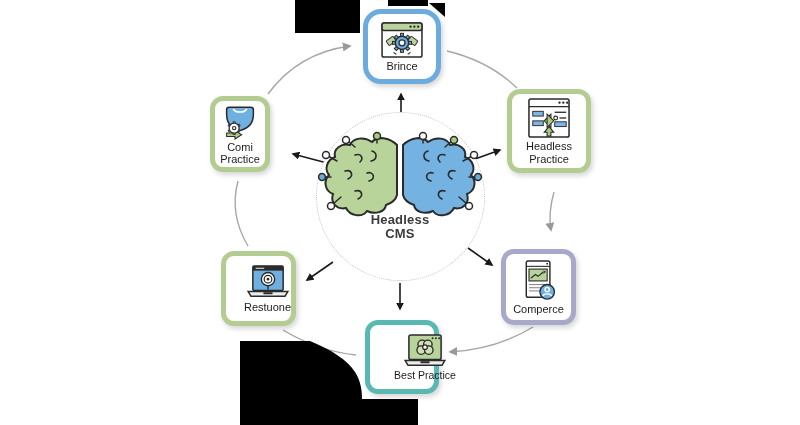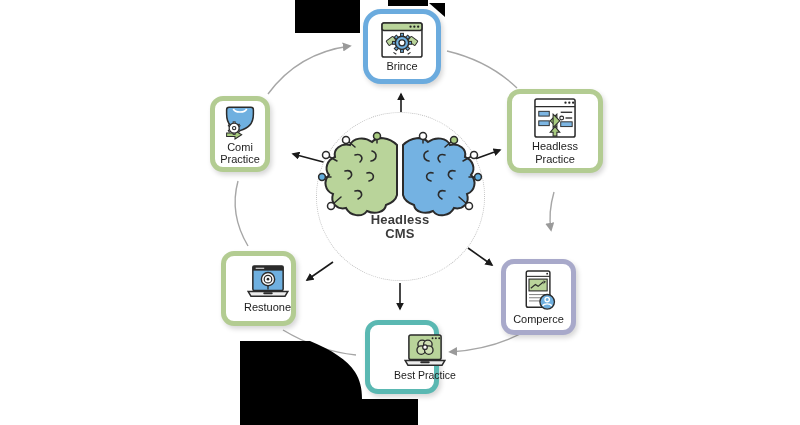--- a/index.html
+++ b/index.html
@@ -12,22 +12,22 @@
   .center-title{position:absolute;left:306px;top:213px;width:188px;z-index:3;
                 text-align:center;font-size:13px;font-weight:700;color:#3b3b3b;
                 line-height:1.06;letter-spacing:.2px;}
   .node{position:absolute;z-index:4;box-sizing:border-box;background:#fff;
         border:5px solid #999;border-radius:13px;display:flex;flex-direction:column;
         align-items:center;justify-content:center;gap:1px;padding:2px;
         box-shadow:2px 3px 5px rgba(0,0,0,0.16);}
   .node .label{font-size:11px;font-weight:500;color:#1c1c1c;text-align:center;
                line-height:1.1;width:62px;}
   .node-top{left:363px;top:9px;width:78px;height:75px;border-radius:18px;}
-  .node-top-right{left:507px;top:89px;width:96px;height:84px;}
-  .node-right{left:501px;top:249px;width:75px;height:76px;margin-top:10px;}
+  .node-top-right{left:507px;top:89px;width:84px;height:84px;}
+  .node-right{left:501px;top:249px;width:75px;height:76px;}
   .node-bottom{left:365px;top:320px;width:74px;height:74px;}
   .node-bottom .label{white-space:nowrap;font-size:10.5px;width:auto;}
   .node-bottom-left{left:221px;top:251px;width:75px;height:75px;}
   .node-top-left{left:210px;top:96px;width:60px;height:76px;}
   svg{display:block;}
 </style>
 </head>
 <body>
 
 <div class="stage">

